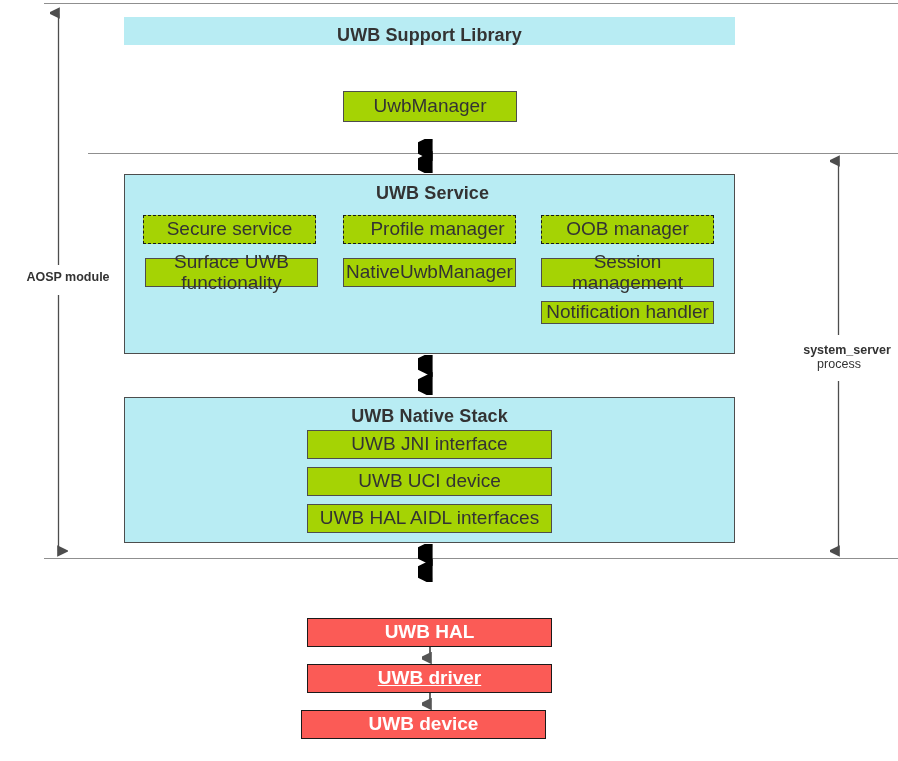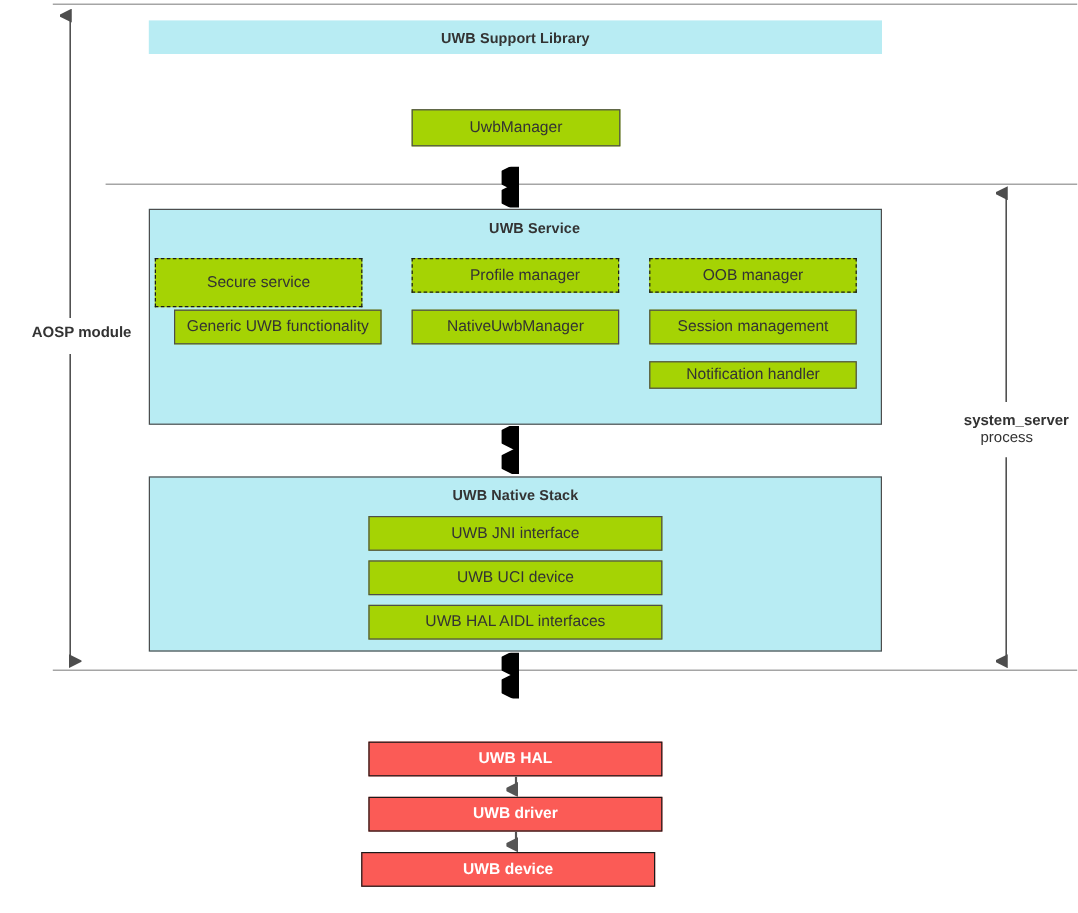--- a/index.html
+++ b/index.html
@@ -19,21 +19,21 @@
     background: #ffffff;
   }
   .abs { position: absolute; }
 
   
   .panel {
     box-sizing: border-box;
     text-align: center;
   }
   .panel-title {
-    font-size: 12px;
+    font-size: 18px;
     font-weight: bold;
     color: #333333;
     letter-spacing: 0.1px;
     line-height: 1;
   }
   .panel-cyan {
     background: #b8ecf3;
   }
   .panel-cyan-bordered {
     background: #b8ecf3;
@@ -42,21 +42,21 @@
   .panel-violet {
     background: #e6cdeb;
   }
 
   
   .box {
     box-sizing: border-box;
     display: flex;
     align-items: center;
     justify-content: center;
-    font-size: 13px;
+    font-size: 19px;
     line-height: 1.1;
     text-align: center;
   }
   .box-green {
     background: #a5d304;
     border: 1.4px solid #4d4d4d;
     color: #333333;
   }
   .box-green-dashed {
     background: #a5d304;
@@ -144,35 +144,35 @@
       </marker>
       <marker id="bi-down" markerWidth="10" markerHeight="10" refX="5" refY="1" orient="auto">
         <path d="M0,0 L10,0 L5,10 Z" fill="#000000"></path>
       </marker>
     </defs>
     <line x1="12" y1="25" x2="12" y2="9" stroke="#000000" stroke-width="2.6" marker-end="url(#bi-up)"></line>
     <line x1="12" y1="9" x2="12" y2="25" stroke="#000000" stroke-width="2.6" marker-end="url(#bi-down)"></line>
   </svg>
 
   <div class="abs panel panel-cyan-bordered" style="left:124px; top:174px; width:611px; height:180px;">
-    <div class="panel-title abs" style="left:16px; top:9px; width:609px;">UWB Service</div>
-  </div>
-
-  <div class="abs box box-green-dashed" style="left:129px; top:215px; width:173px; height:41px;">
+    <div class="panel-title abs" style="left:3px; top:9px; width:609px;">UWB Service</div>
+  </div>
+
+  <div class="abs box box-green-dashed" style="left:143px; top:215px; width:173px; height:29px;">
     <span>Secure service</span>
   </div>
   <div class="abs box box-green-dashed" style="left:343px; top:215px; width:173px; height:29px;padding-left:16px;">
     <span>Profile manager</span>
   </div>
   <div class="abs box box-green-dashed" style="left:541px; top:215px; width:173px; height:29px;">
     <span>OOB manager</span>
   </div>
 
   <div class="abs box box-green" style="left:145px; top:258px; width:173px; height:29px;">
-    <span>Generic UWB functionality</span>
+    <span>Surface UWB functionality</span>
   </div>
   <div class="abs box box-green" style="left:343px; top:258px; width:173px; height:29px;">
     <span>NativeUwbManager</span>
   </div>
   <div class="abs box box-green" style="left:541px; top:258px; width:173px; height:29px;">
     <span>Session management</span>
   </div>
 
   <div class="abs box box-green" style="left:541px; top:301px; width:173px; height:23px;">
     <span>Notification handler</span>
@@ -221,21 +221,21 @@
     <span>UWB HAL</span>
   </div>
   <svg class="abs arrow-svg" style="left:422px; top:647px; width:16px; height:17px;" viewBox="0 0 16 17">
     <defs>
       <marker id="sm-down" markerWidth="7" markerHeight="7" refX="3.5" refY="1" orient="auto">
         <path d="M0,0 L7,0 L3.5,7 Z" fill="#555555"></path>
       </marker>
     </defs>
     <line x1="8" y1="0" x2="8" y2="11" stroke="#555555" stroke-width="1.8" marker-end="url(#sm-down)"></line>
   </svg>
-  <div class="abs box box-red" style="left:307px; top:664px; width:245px; height:29px;">
+  <div class="abs box box-red" style="left:307px; top:664px; width:245px; height:29px;text-decoration:underline;">
     <span>UWB driver</span>
   </div>
   <svg class="abs arrow-svg" style="left:422px; top:693px; width:16px; height:17px;" viewBox="0 0 16 17">
     <defs>
       <marker id="sm-down2" markerWidth="7" markerHeight="7" refX="3.5" refY="1" orient="auto">
         <path d="M0,0 L7,0 L3.5,7 Z" fill="#555555"></path>
       </marker>
     </defs>
     <line x1="8" y1="0" x2="8" y2="11" stroke="#555555" stroke-width="1.8" marker-end="url(#sm-down2)"></line>
   </svg>

